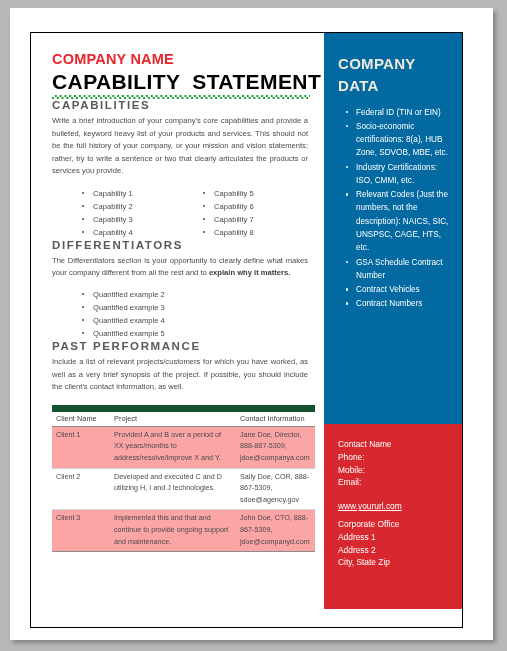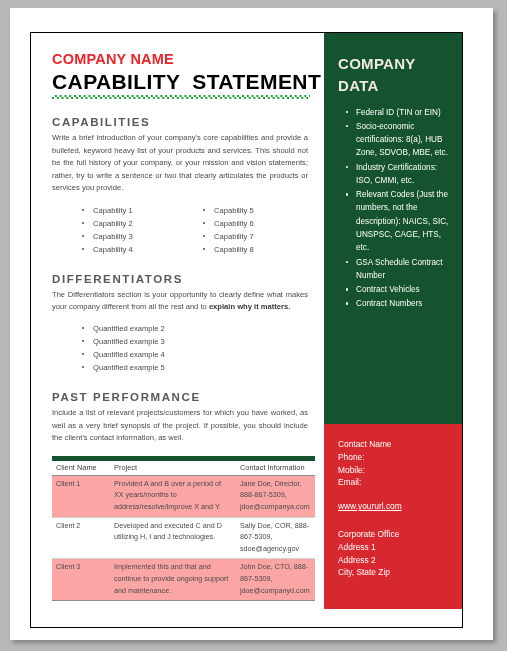--- a/index.html
+++ b/index.html
@@ -67,21 +67,20 @@
     height: 4px;
     width: 258px;
     background-image:
       radial-gradient(circle at 1.2px 3.2px, #15a132 1.05px, rgba(0,0,0,0) 1.2px),
       radial-gradient(circle at 3.6px 0.8px, #15a132 1.05px, rgba(0,0,0,0) 1.2px);
     background-size: 4.8px 4px;
     background-repeat: repeat-x;
   }
 
   .section {
-    margin-top: 17px;
   }
   .section-heading {
     color: #595959;
     font-size: 11.5px;
     font-weight: bold;
     letter-spacing: 1.6px;
     margin: 0 0 4px 0;
   }
   .section-body {
     color: #4a4a4a;
@@ -132,21 +131,21 @@
     width: 263px;
     border-collapse: collapse;
     table-layout: fixed;
   }
   #pp-table th {
     font-size: 7.4px;
     font-weight: normal;
     color: #3f3f3f;
     text-align: left;
     padding: 2px 4px 3px 4px;
-    border-top: 5px solid #14532d;
+    border-top: 7px solid #14532d;
     border-bottom: 1px solid #8d8d8d;
     vertical-align: bottom;
   }
   #pp-table td {
     font-size: 7.2px;
     color: #4a4a4a;
     line-height: 1.62;
     padding: 2px 4px 4px 4px;
     vertical-align: top;
     border-bottom: 1px solid #d2d2d2;
@@ -164,21 +163,21 @@
     top: 0;
     width: 138px;
     height: 100%;
   }
   #data-panel {
     position: absolute;
     left: 0;
     top: 0;
     width: 100%;
     height: 391px;
-    background: #14532d;
+    background: #0369a1;
     box-sizing: border-box;
     padding: 20px 12px 0 14px;
   }
   .data-heading {
     color: #efe9de;
     font-size: 15px;
     font-weight: bold;
     line-height: 1.45;
     letter-spacing: 0.3px;
     margin: 0 0 9px 0;
@@ -223,21 +222,21 @@
     line-height: 1.52;
   }
   .contact-url {
     color: #ffffff;
     font-size: 8.4px;
     line-height: 1.52;
     text-decoration: underline;
     display: inline-block;
     margin-top: 11px;
   }
-  .address-block { margin-top: 15px; }
+  .address-block { margin-top: 5px; }
 </style>
 </head>
 <body>
 
 <div id="page-sheet">
   <div id="doc-frame">
 
     <div id="left-col">
 
       <div class="company-name">COMPANY NAME</div>

